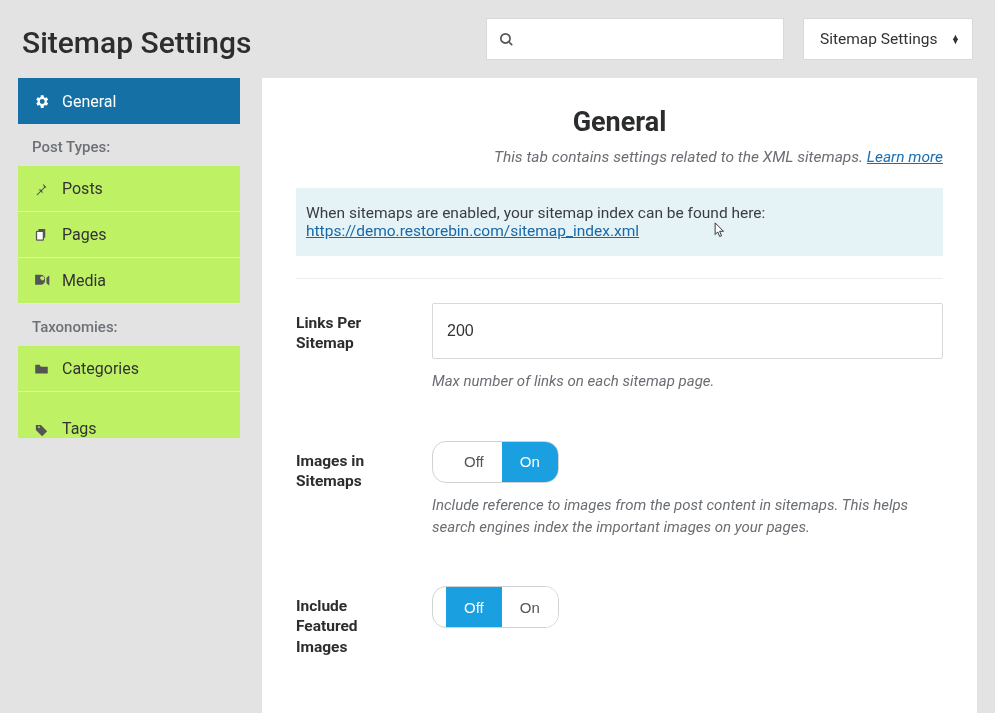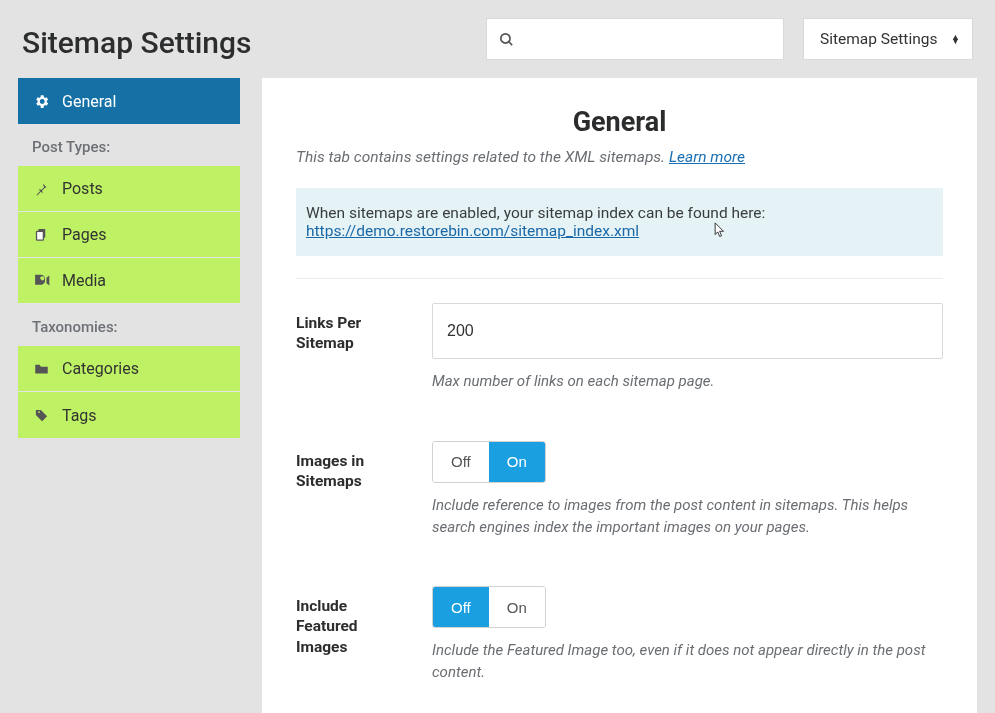--- a/index.html
+++ b/index.html
@@ -67,39 +67,39 @@
     padding: 14px 14px 10px 14px; color:#6d7176; font-size:15px; font-weight:500;
     background:transparent;
   }
   .nicon { width:18px; display:inline-flex; justify-content:center; color:#555; }
 
   .main {
     flex:1; background:#fff; min-height:640px;
     padding: 28px 34px 40px 34px;
   }
   .main-title { text-align:center; font-size:27px; font-weight:700; color:#2b2c2d; margin-bottom:10px;}
-  .subtitle { text-align:left; font-style:italic; color:#6a6e73; font-size:15.5px; margin-bottom:22px;}
+  .subtitle { text-align:right; font-style:italic; color:#6a6e73; font-size:15.5px; margin-bottom:22px;}
   .subtitle a { color:#1a6fb2; text-decoration:underline; }
   .notice {
     background:#e5f3f6; text-align:left; padding:16px 10px; font-size:15.5px; color:#3a3d40;
     margin-bottom:22px;
   }
   .notice a { color:#1968a7; text-decoration:underline; }
   hr.sep { border:none; border-top:1px solid #ededed; margin: 0 0 24px 0; }
 
   .field-row { display:flex; align-items:flex-start; gap:24px; margin-bottom:48px;}
   .field-label { width:112px; font-weight:700; font-size:15.5px; color:#2c2d2e; padding-top:10px; line-height:1.3;}
   .field-body { flex:1; }
   .field-body input[type=text] {
     width:100%; height:56px; border:1px solid #d9d9d9; padding:0 14px; font-size:16px; color:#333;
     border-radius:2px;
   }
   .help { font-style:italic; color:#6a6e73; font-size:15px; margin-top:12px; line-height:1.45;}
 
-  .toggle { display:inline-flex; border:1px solid #d2d2d2; border-radius:3px; overflow:hidden; }
+  .toggle { display:inline-flex; border:1px solid #d2d2d2; border-radius:14px; overflow:hidden;padding-left:13px; }
   .toggle button {
     border:none; background:#fff; height:40px; padding:0 18px; font-size:15px; color:#555; cursor:pointer;
   }
   .toggle button.on { background:#1aa0e0; color:#fff; }
   .cursor-ptr { position:absolute; pointer-events:none; }
 
   svg { display:block; }
 </style>
 </head>
 <body>
@@ -166,21 +166,21 @@
     <div class="nav-heading">Taxonomies:</div>
 
     <div class="nav-item">
       <span class="nicon">
         <svg width="15" height="13" viewBox="0 0 24 20" fill="currentColor">
             <path d="M2 4h7l2 3h11v11H2z"></path>
           </svg>
       </span>
       <span>Categories</span>
     </div>
-    <div class="nav-item" style="border-bottom:none;">
+    <div class="nav-item" style="border-bottom:none;align-items:flex-end;">
       <span class="nicon">
         <svg width="15" height="15" viewBox="0 0 24 24" fill="currentColor">
             <path d="M3 3h8l10 10-8 8L3 11zM8 8a1.5 1.5 0 100-3 1.5 1.5 0 000 3z"></path>
           </svg>
       </span>
       <span>Tags</span>
     </div>
   </div>
 
   <div class="main">
@@ -218,18 +218,17 @@
       </div>
     </div>
 
     <div class="field-row" style="margin-bottom:10px;">
       <div class="field-label">Include Featured Images</div>
       <div class="field-body">
         <div class="toggle">
           <button class="on">Off</button>
           <button>On</button>
         </div>
-        <div class="help">Include the Featured Image too, even if it does not appear directly in the post content.</div>
       </div>
     </div>
 
   </div>
 </div>
 
 </body></html>

